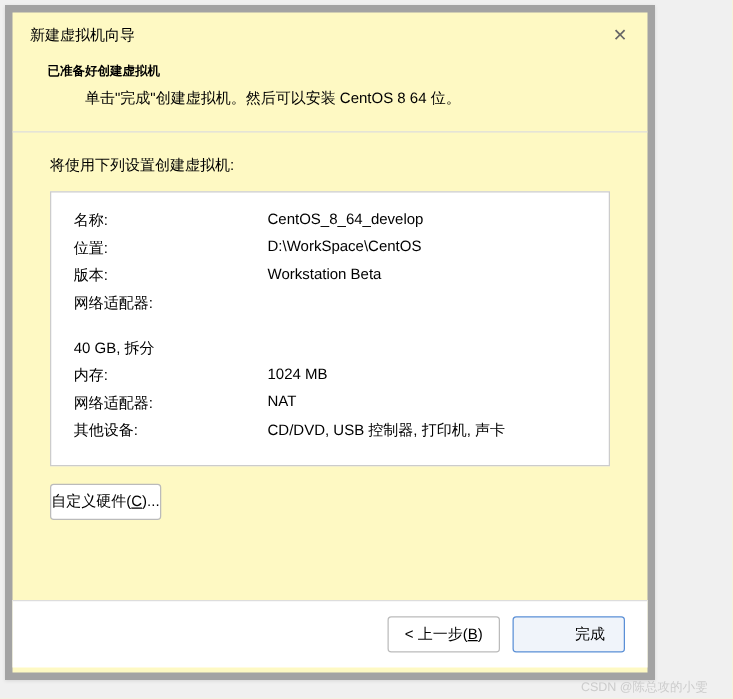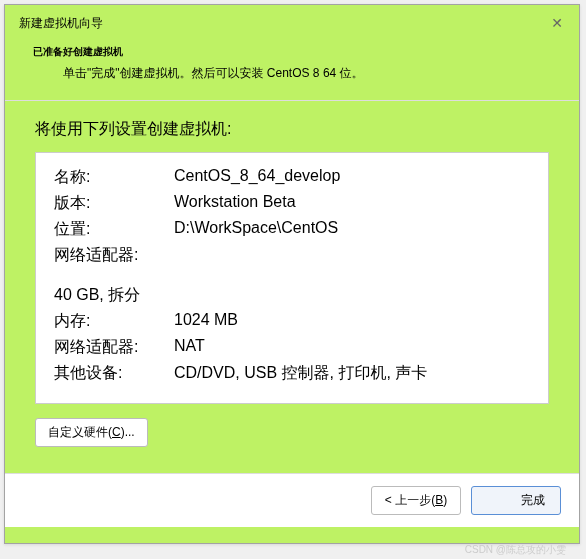--- a/index.html
+++ b/index.html
@@ -5,24 +5,24 @@
     * { margin: 0; padding: 0; box-sizing: border-box; }
     body {
       font-family: "Microsoft YaHei", "Segoe UI", sans-serif;
       font-size: 12px;
       background: #f0f0f0;
       width: 586px;
       height: 559px;
       position: relative;
     }
     .dialog {
-      width: 576px;
+      width: 520px;
       height: 540px;
-      background: #bef264;
-      border: 1px solid #a3a3a3;
+      background: #fef9c3;
+      border: 6px solid #a3a3a3;
       position: relative;
       margin: 4px;
       box-shadow: 0 1px 3px rgba(0,0,0,0.1);
     }
     .titlebar {
       display: flex;
       justify-content: space-between;
       align-items: center;
       padding: 8px 10px 6px 14px;
       font-size: 12px;
@@ -50,61 +50,62 @@
     }
     .divider {
       border: none;
       border-top: 1px solid #ddd;
       margin: 0;
     }
     .content {
       padding: 18px 30px 10px 30px;
     }
     .content-label {
-      font-size: 16px;
+      font-size: 12px;
       color: #000;
       margin-bottom: 12px;
     }
     .settings-box {
       border: 1px solid #ccc;
       padding: 14px 18px;
       background: #fff;
       min-height: 220px;
     }
     .settings-row {
       display: flex;
       margin-bottom: 5px;
-      font-size: 16px;
+      font-size: 12px;
+      gap: 35px;
     }
     .settings-key {
       width: 120px;
       color: #000;
     }
     .settings-val {
       color: #000;
     }
     .settings-gap {
       height: 14px;
     }
     .btn-row {
       margin-top: 14px;
     }
     .btn {
       background: #fff;
       border: 1px solid #bbb;
       border-radius: 3px;
-      padding: 5px 12px;
+      padding: 5px 0;
       font-size: 12px;
       font-family: inherit;
       cursor: pointer;
       color: #000;
     }
     .footer {
       position: absolute;
-      bottom: 16px;
+      bottom: 4px;
       left: 0;
       right: 0;
       border-top: 1px solid #ddd;
       padding: 12px 18px;
       display: flex;
       justify-content: flex-end;
       gap: 10px;
       background: #fff;
     }
     .footer .btn {
@@ -146,26 +147,26 @@
 
   <div class="content">
     <div class="content-label">将使用下列设置创建虚拟机:</div>
 
     <div class="settings-box">
       <div class="settings-row">
         <div class="settings-key">名称:</div>
         <div class="settings-val">CentOS_8_64_develop</div>
       </div>
       <div class="settings-row">
+        <div class="settings-key">位置:</div>
+        <div class="settings-val">D:\WorkSpace\CentOS</div>
+      </div>
+      <div class="settings-row">
         <div class="settings-key">版本:</div>
         <div class="settings-val">Workstation Beta</div>
-      </div>
-      <div class="settings-row">
-        <div class="settings-key">位置:</div>
-        <div class="settings-val">D:\WorkSpace\CentOS</div>
       </div>
       <div class="settings-row">
         <div class="settings-key">网络适配器:</div>
       </div>
       <div class="settings-gap"></div>
       <div class="settings-row">
         <div class="settings-val">40 GB, 拆分</div>
       </div>
       <div class="settings-row">
         <div class="settings-key">内存:</div>

